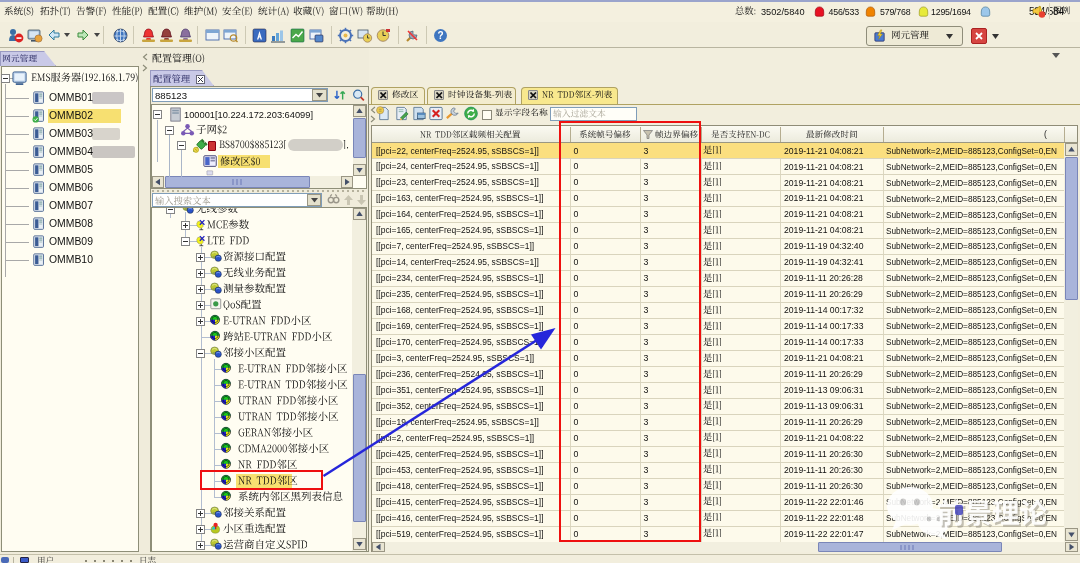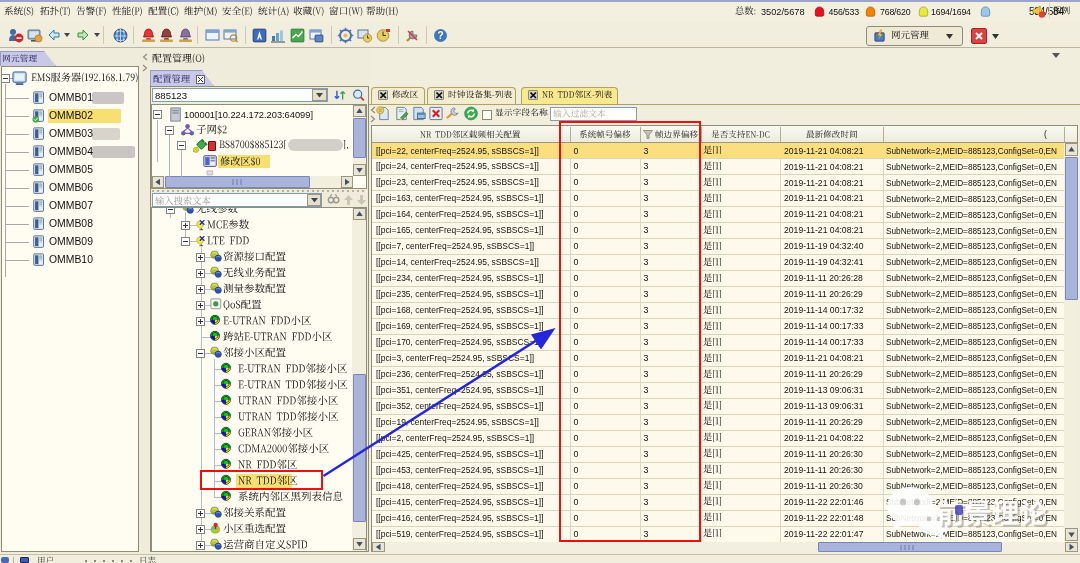--- a/index.html
+++ b/index.html
@@ -301,33 +301,33 @@
       <use href="#g0029"></use>
     </g>
   </svg>
 <svg style="position:absolute;left:735px;top:6px" width="21.2" height="9.3" viewBox="0 0 228 100" fill="#111">
     <use href="#g603b" x="0"></use>
     <use href="#g6570" x="100"></use>
     <g transform="translate(200 0) scale(.87 1)">
       <use href="#g003a"></use>
     </g>
   </svg>
-<div style="position:absolute;left:761px;top:7px;font-size:9px;color:#111;font-family:'Liberation Sans',sans-serif;white-space:pre;line-height:11px;transform:scaleX(1.023);transform-origin:left top">3502/5678</div>
+<div style="position:absolute;left:761px;top:7px;font-size:9px;color:#111;font-family:'Liberation Sans',sans-serif;white-space:pre;line-height:11px;transform:scaleX(1.023);transform-origin:left top">3502/5840</div>
 <svg class="ab" style="left:814px;top:6px" width="11" height="12" viewBox="0 0 13 14">
     <path d="M6.5 1 C10 1 11.5 3.5 11.5 7 L11.5 10 Q11.5 12 9.5 12 L3.5 12 Q1.5 12 1.5 10 L1.5 7 C1.5 3.5 3 1 6.5 1 Z" fill="#e81123" stroke="#901" stroke-width=".8"></path>
   </svg>
 <div style="position:absolute;left:828.5px;top:7px;font-size:8.8px;color:#111;font-family:'Liberation Sans',sans-serif;white-space:pre;line-height:10.8px;letter-spacing:-0.2px">456/533</div>
 <svg class="ab" style="left:865px;top:6px" width="11" height="12" viewBox="0 0 13 14">
     <path d="M6.5 1 C10 1 11.5 3.5 11.5 7 L11.5 10 Q11.5 12 9.5 12 L3.5 12 Q1.5 12 1.5 10 L1.5 7 C1.5 3.5 3 1 6.5 1 Z" fill="#f08300" stroke="#a50" stroke-width=".8"></path>
   </svg>
-<div style="position:absolute;left:880px;top:7px;font-size:8.8px;color:#111;font-family:'Liberation Sans',sans-serif;white-space:pre;line-height:10.8px;letter-spacing:-0.2px">768/620</div>
+<div style="position:absolute;left:880px;top:7px;font-size:8.8px;color:#111;font-family:'Liberation Sans',sans-serif;white-space:pre;line-height:10.8px;letter-spacing:-0.2px">579/768</div>
 <svg class="ab" style="left:917.5px;top:6px" width="11" height="12" viewBox="0 0 13 14">
     <path d="M6.5 1 C10 1 11.5 3.5 11.5 7 L11.5 10 Q11.5 12 9.5 12 L3.5 12 Q1.5 12 1.5 10 L1.5 7 C1.5 3.5 3 1 6.5 1 Z" fill="#e7ea3a" stroke="#992" stroke-width=".8"></path>
   </svg>
-<div style="position:absolute;left:931px;top:7px;font-size:8.8px;color:#111;font-family:'Liberation Sans',sans-serif;white-space:pre;line-height:10.8px;letter-spacing:-0.2px">1694/1694</div>
+<div style="position:absolute;left:931px;top:7px;font-size:8.8px;color:#111;font-family:'Liberation Sans',sans-serif;white-space:pre;line-height:10.8px;letter-spacing:-0.2px">1295/1694</div>
 <svg class="ab" style="left:980px;top:6px" width="11" height="12" viewBox="0 0 13 14">
     <path d="M6.5 1 C10 1 11.5 3.5 11.5 7 L11.5 10 Q11.5 12 9.5 12 L3.5 12 Q1.5 12 1.5 10 L1.5 7 C1.5 3.5 3 1 6.5 1 Z" fill="#9cc7ea" stroke="#479" stroke-width=".8"></path>
   </svg>
 <div style="position:absolute;left:1029px;top:7px;font-size:10px;color:#111;font-family:Liberation Sans, sans-serif;white-space:pre;line-height:10.8px;letter-spacing:-0.2px">584/584</div>
 <svg class="ab" style="left:1031px;top:3px" width="15" height="16" viewBox="0 0 15 16">
     <path d="M2 6 L5 6 L9 3 L9 13 L5 10 L2 10 Z" fill="#f5c842" stroke="#a80" stroke-width=".6"></path>
     <path d="M9 3 Q12 8 9 13" fill="#ffe040" stroke="#a80" stroke-width=".6"></path>
     <circle cx="11" cy="11.5" r="3.2" fill="#e84030"></circle>
   </svg>
 <div style="position:absolute;left:1049px;top:3px;width:1px;height:16px;background:#d8d4c0"></div>

